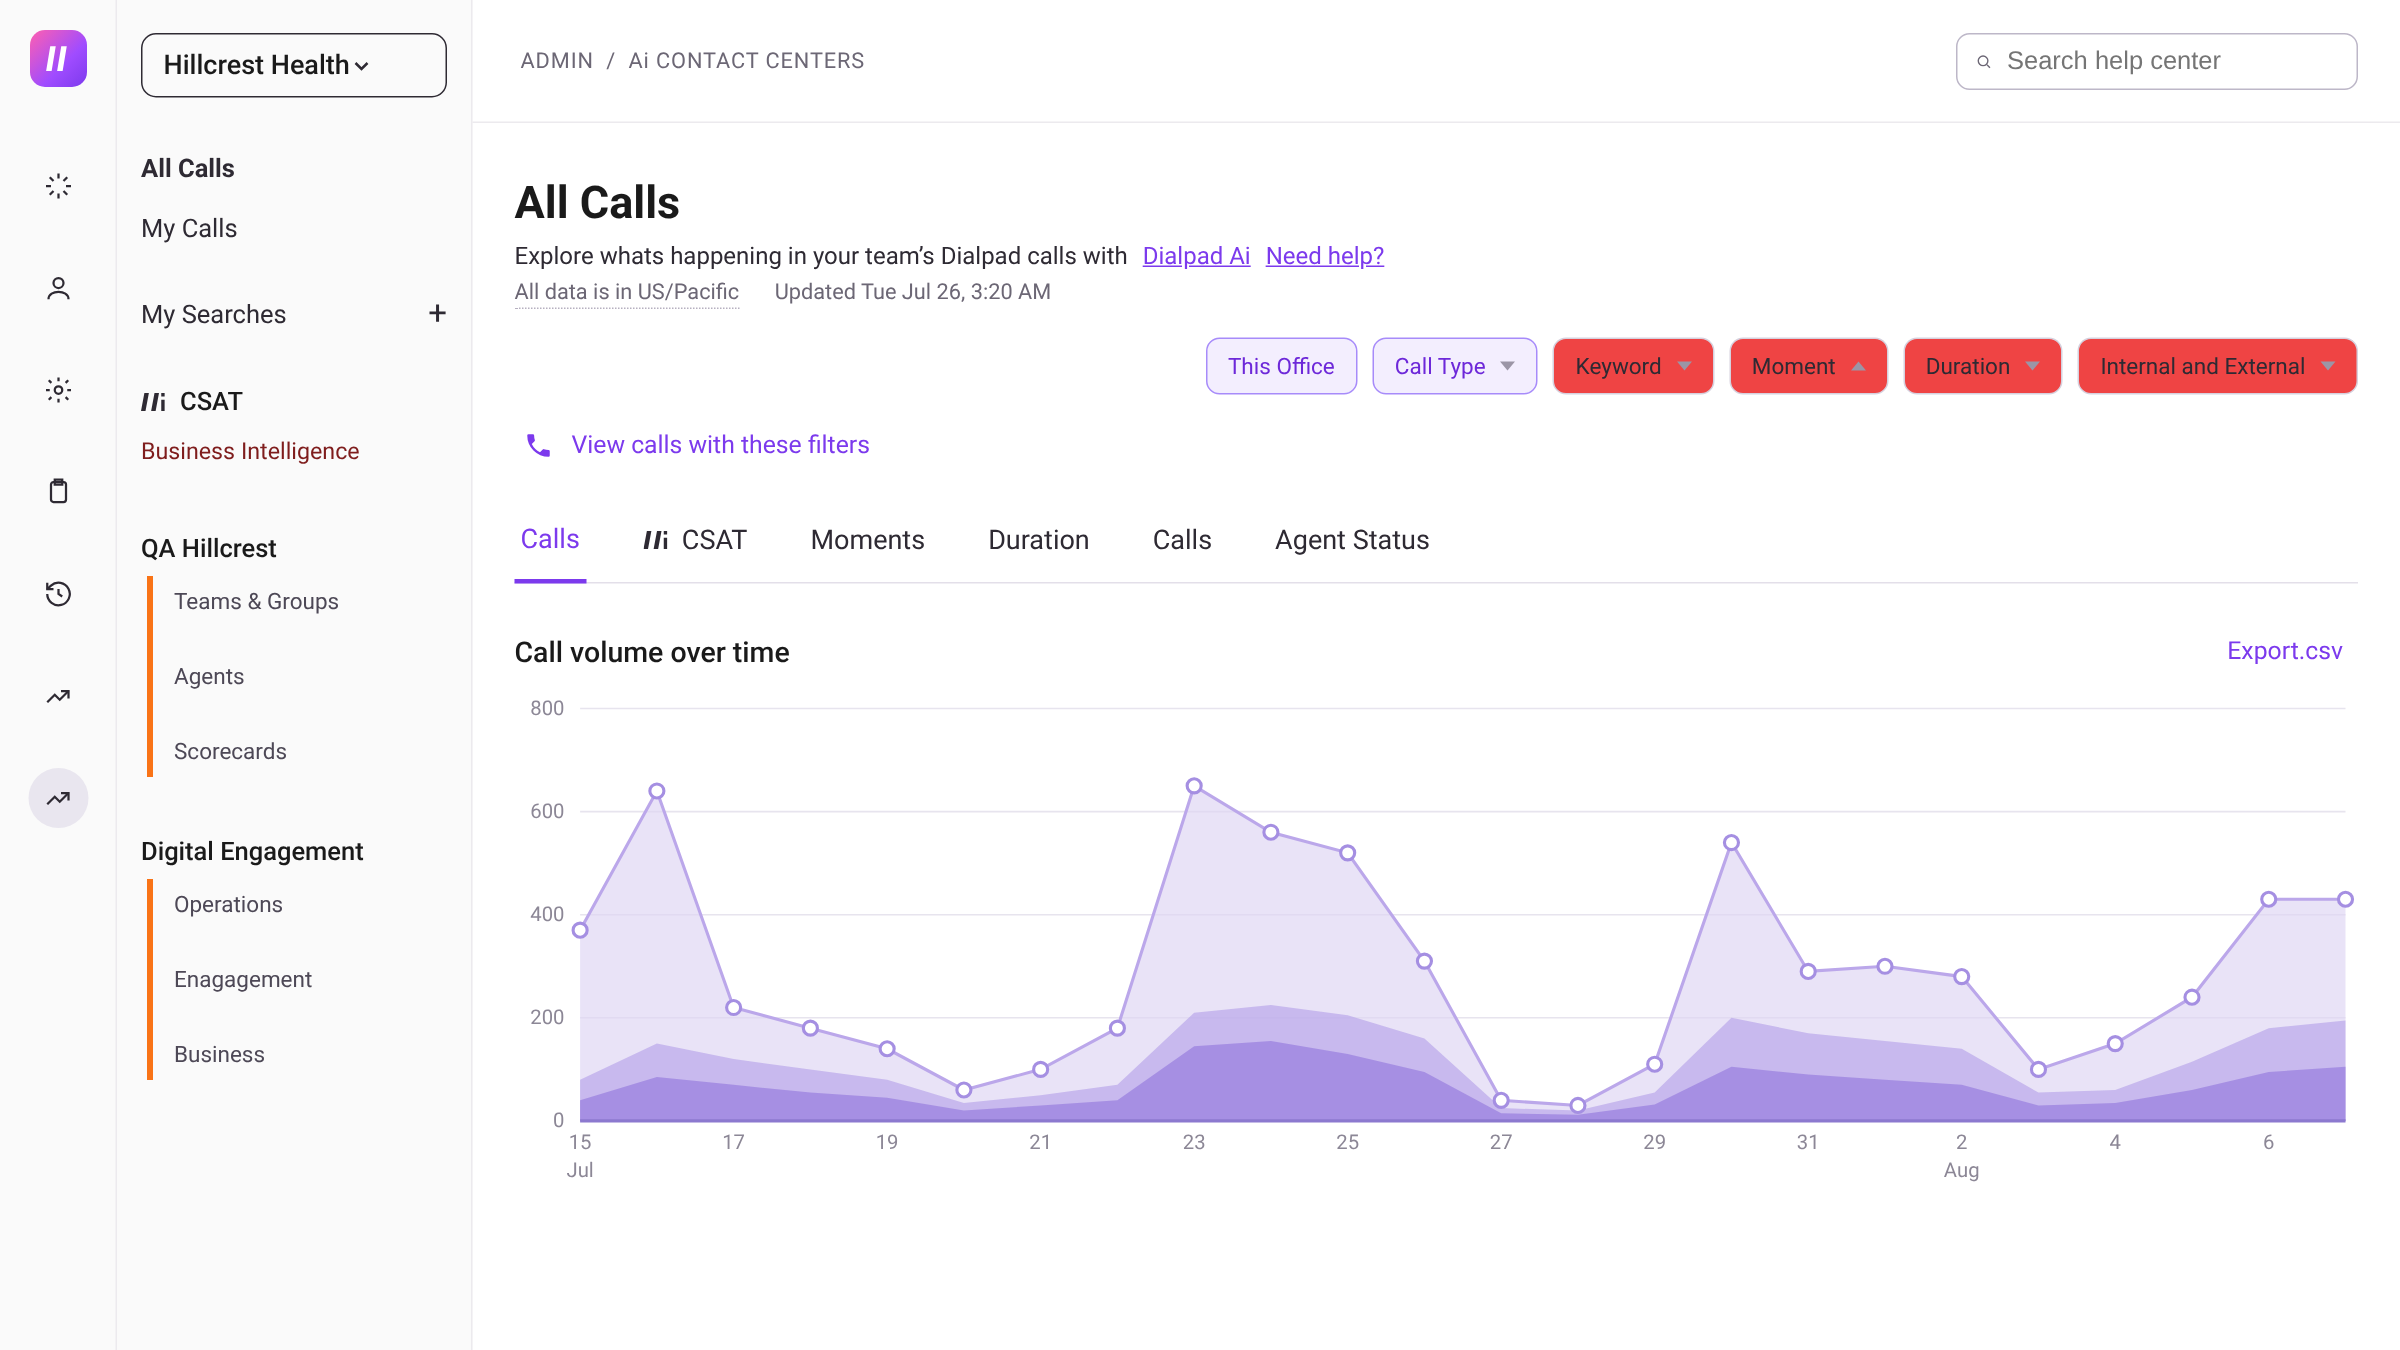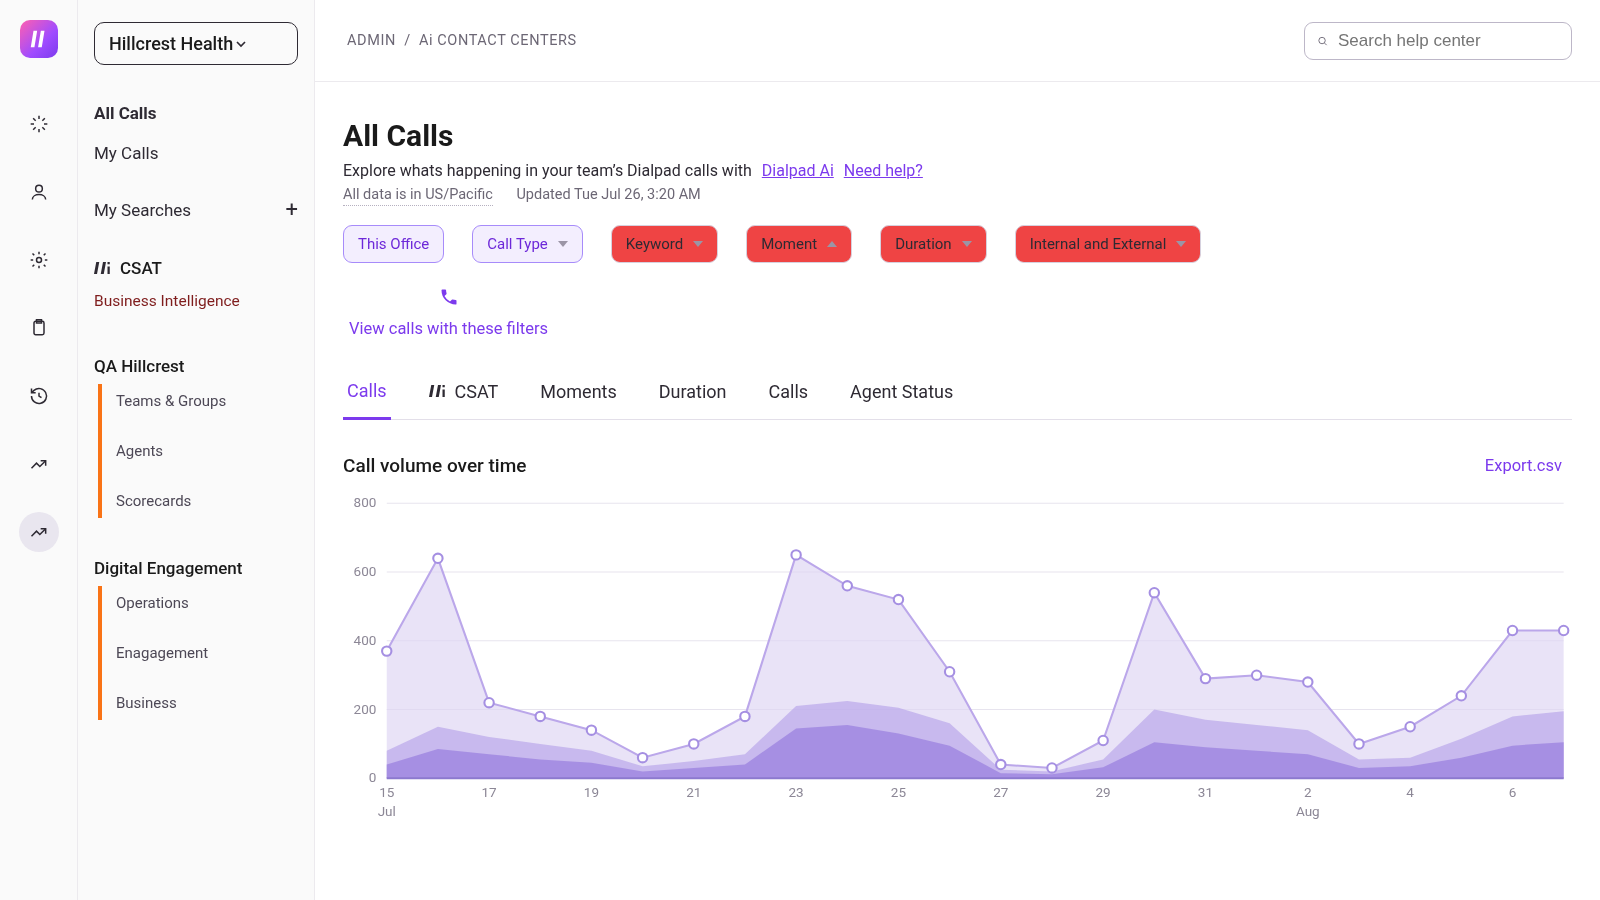--- a/index.html
+++ b/index.html
@@ -109,32 +109,32 @@
   .search-wrap input {
     border: none; outline: none; font-size: 17px; color: #7a7484; background: transparent; flex: 1;
   }
   .content { padding: 36px 28px 0; flex:1; overflow:hidden; }
   h1 { font-size: 30px; font-weight: 700; margin-bottom: 8px; }
   .sub { font-size: 16px; color: #2e2a33; margin-bottom: 6px;}
   .sub a { color: #7c3aed; margin-left: 6px; }
   .meta { font-size: 14.5px; color: #6c6775; margin-bottom: 22px;}
   .meta .tz { border-bottom: 1.5px dotted #b6b0c0; padding-bottom: 2px; margin-right: 20px;}
   
-  .filters-row { display: flex; gap: 28px; margin-bottom: 20px; flex-wrap: wrap;}
+  .filters-row { display: flex; gap: 10px; margin-bottom: 20px; flex-wrap: wrap; justify-content: flex-end;}
   .pill {
     border: 1.2px solid #d6d1de; border-radius: 9px;
     padding: 9px 14px; font-size: 15px; color: #2e2a33;
     display: inline-flex; align-items: center; gap: 10px; cursor: pointer;
     background: #ef4444;
   }
   .pill.purple { border-color: #a78bfa; color: #6d28d9; background: #f3eefe;}
   .pill .caret { width: 0; height: 0; border-left: 5px solid transparent; border-right: 5px solid transparent;}
   .pill .caret.down { border-top: 6px solid #9b95a6;}
   .pill .caret.up { border-bottom: 6px solid #9b95a6;}
-  .view-calls { display: inline-flex; align-items: center; gap: 12px; color: #7c3aed; font-size: 16.5px; cursor: pointer; padding: 4px 6px; flex-direction: column;}
+  .view-calls { display: inline-flex; align-items: center; gap: 12px; color: #7c3aed; font-size: 16.5px; cursor: pointer; padding: 4px 6px;}
   
   .tabs {
     display: flex; gap: 34px; border-bottom: 1px solid #e3dfe9; margin-top: 28px;
   }
   .tab {
     padding: 10px 4px 16px; font-size: 18px; color: #2e2a33; cursor: pointer;
     display: inline-flex; align-items: center; gap: 8px;
   }
   .tab.active { color: #7c3aed; border-bottom: 3px solid #7c3aed; margin-bottom: -1.5px;}
   

